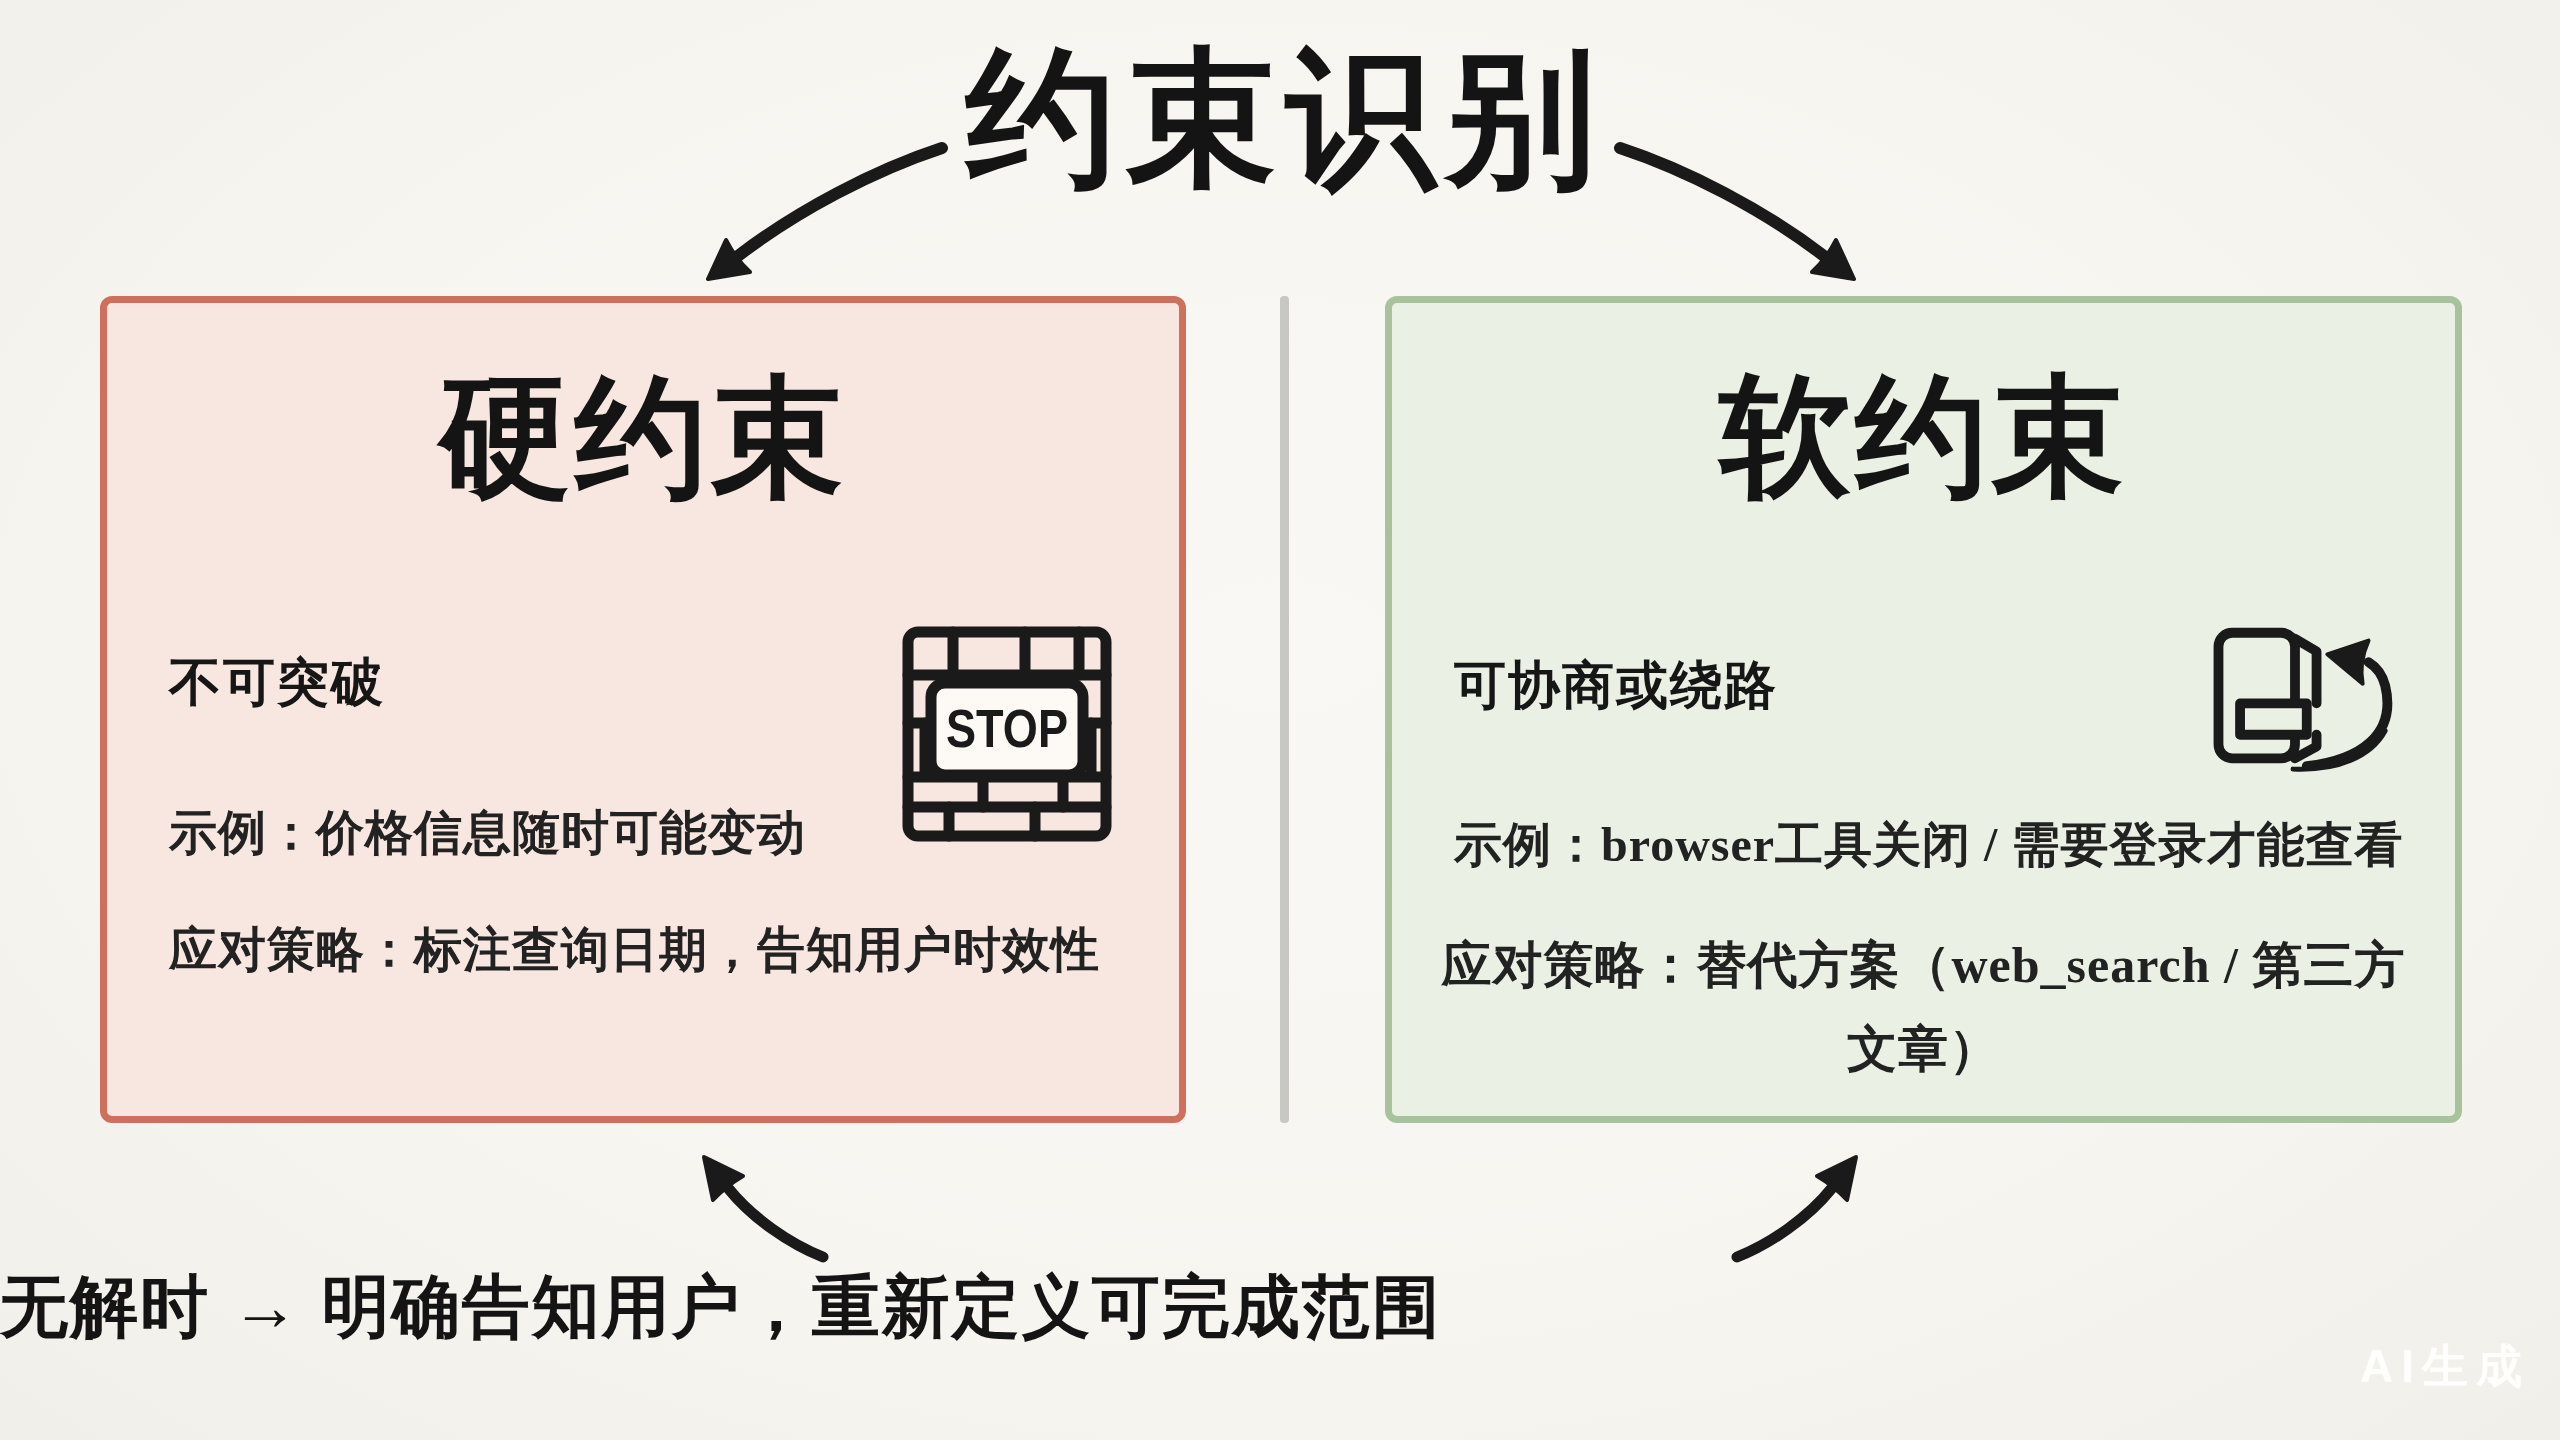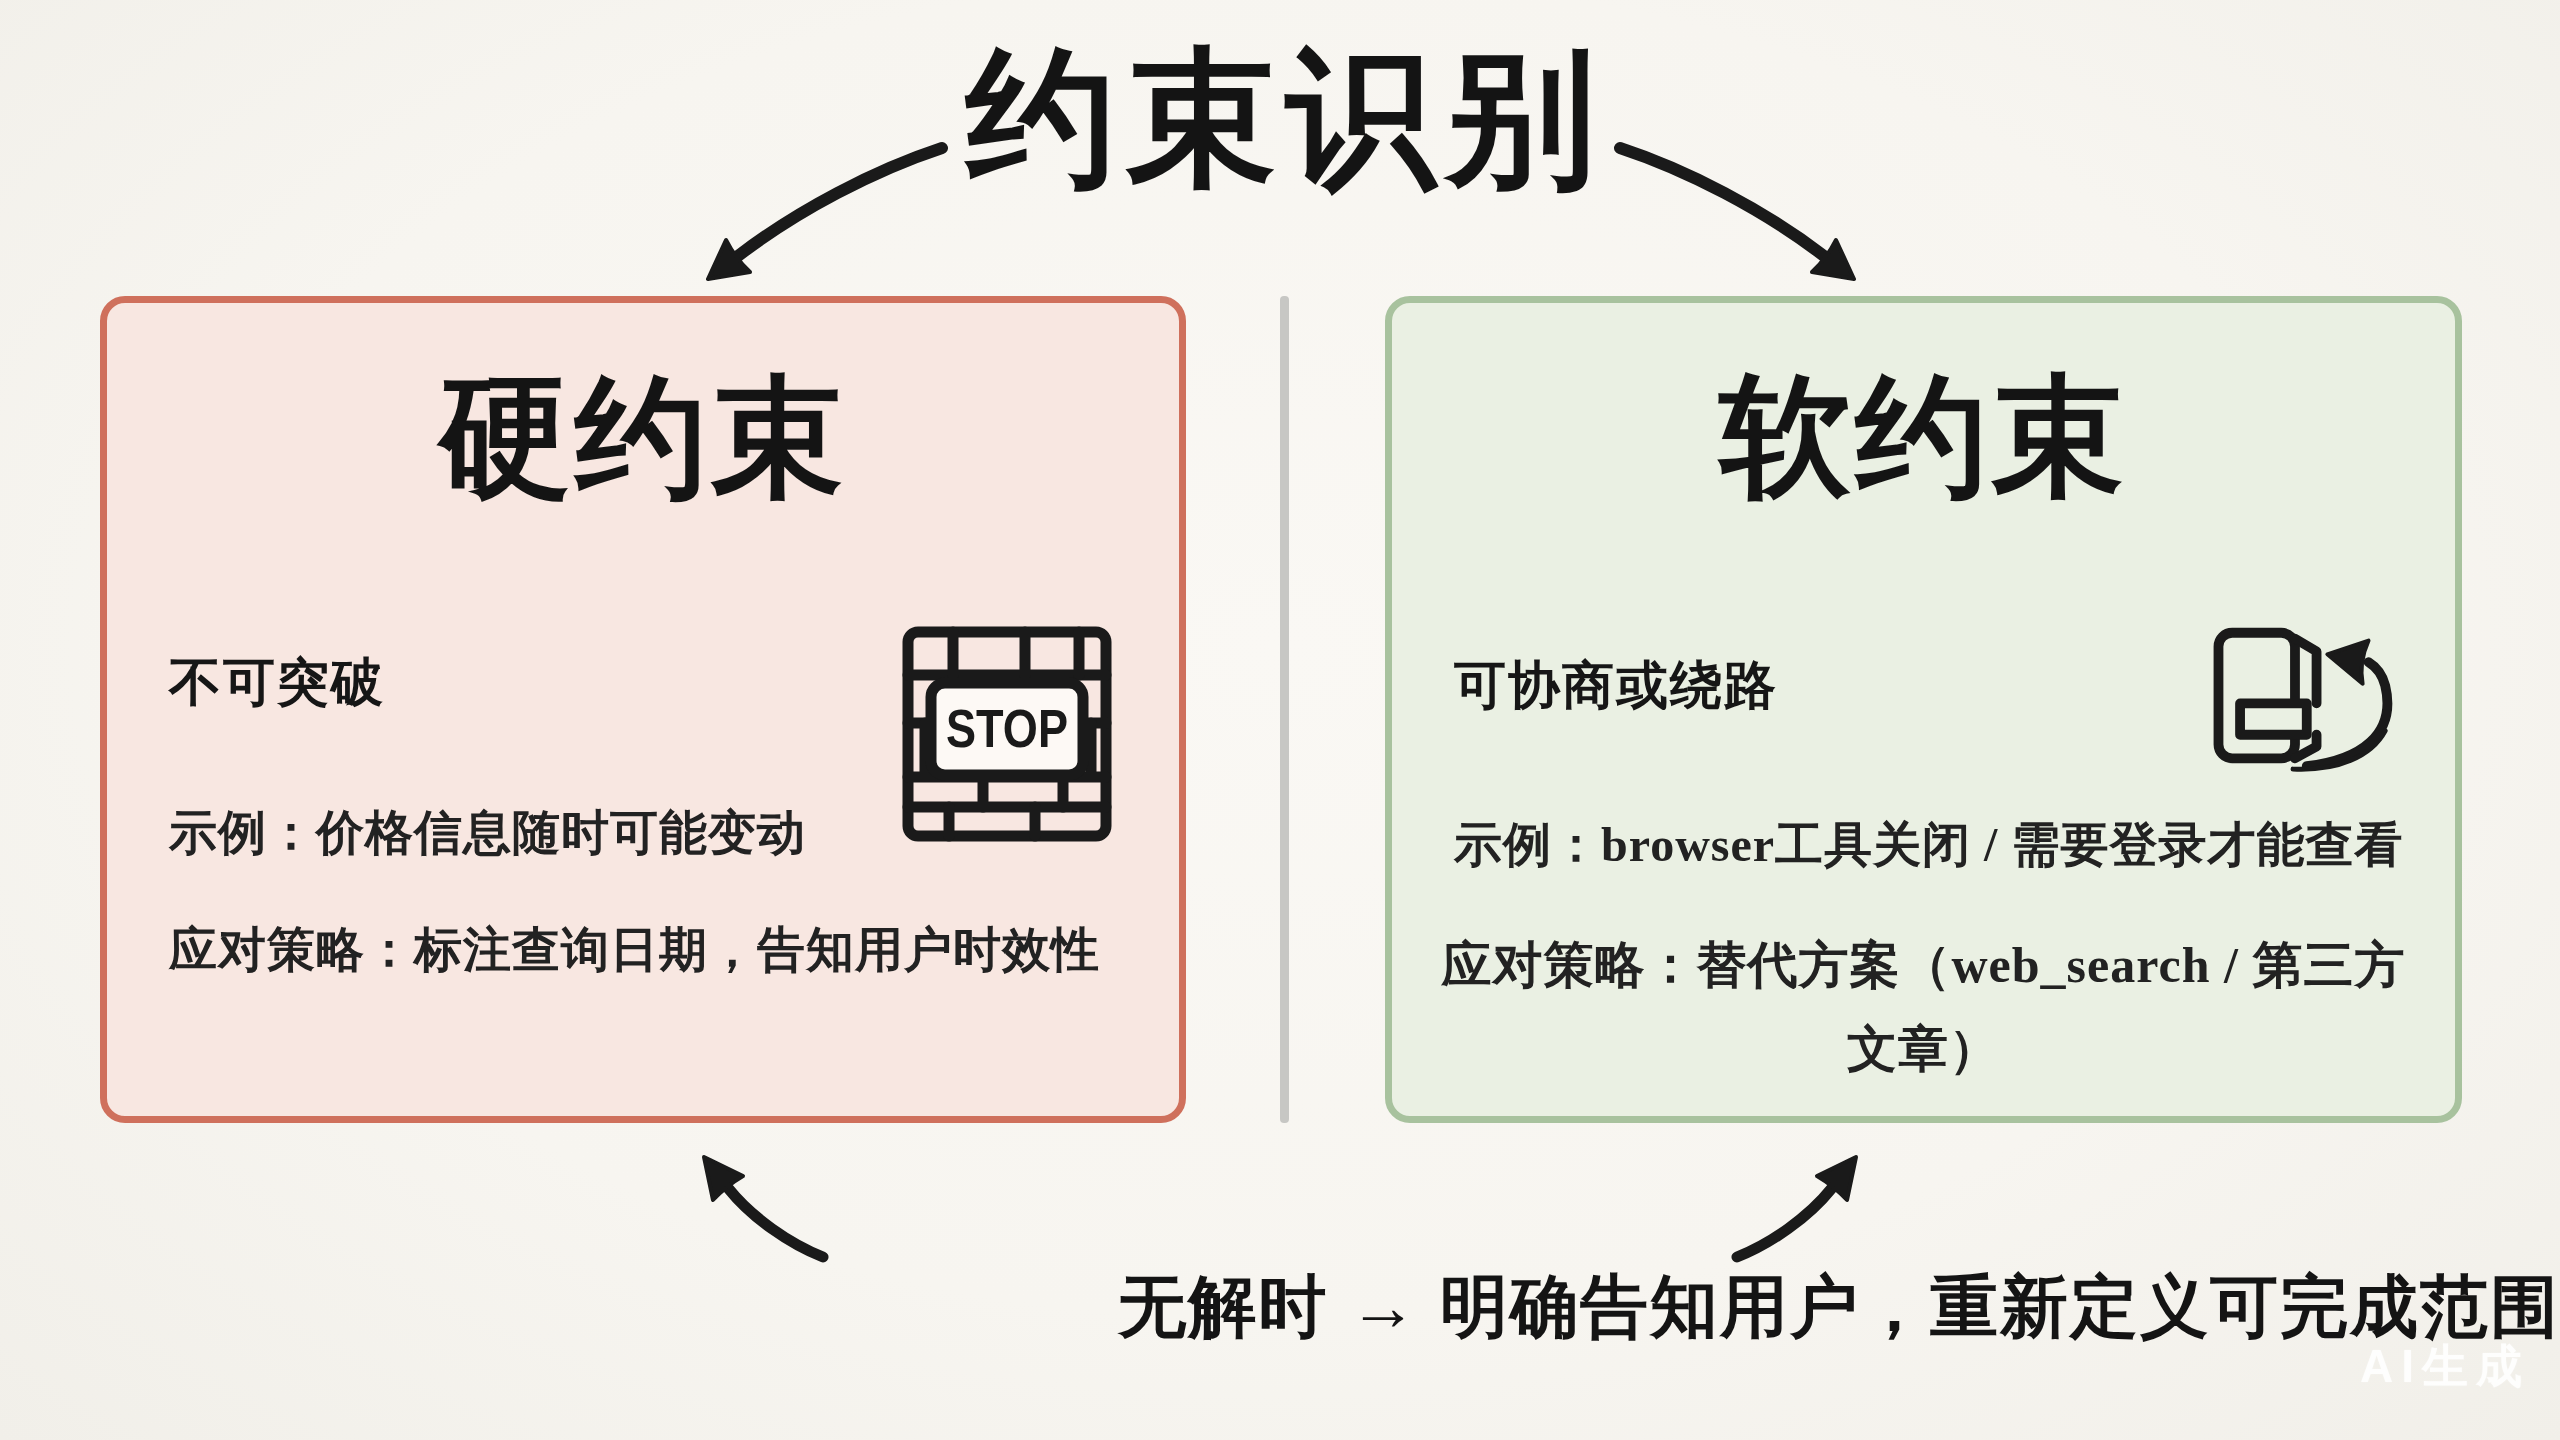--- a/index.html
+++ b/index.html
@@ -35,21 +35,21 @@
   }
   .arrow-top-left   { left: 680px;  top: 118px; }
   .arrow-top-right  { left: 1612px; top: 118px; }
   .arrow-bot-left   { left: 688px;  top: 1142px; }
   .arrow-bot-right  { left: 1722px; top: 1142px; }
 
   .card {
     position: absolute;
     top: 296px;
     height: 827px;
-    border-radius: 25px;
+    border-radius: 12px;
     box-sizing: border-box;
   }
   .card-hard {
     left: 100px;
     width: 1086px;
     background: #f8e7e1;
     border: 7px solid #cf705c;
   }
   .card-soft {
     left: 1385px;
@@ -113,21 +113,21 @@
   .strategy-line { display: block; line-height: 84px; }
   .icon-box { position: absolute; }
   .stop-icon-box { right: 66px; top: 322px; width: 212px; height: 218px; }
   .door-icon-box { right: 58px; top: 318px; width: 206px; height: 152px; }
 
   .footer-text {
     position: absolute;
     top: 1262px;
     left: 0;
     right: 0;
-    text-align: right;
+    text-align: left;
     font-size: 68px;
     font-weight: 800;
     letter-spacing: 2px;
     color: #141414;
   }
   .watermark {
     position: absolute;
     right: 30px;
     bottom: 42px;
     font-size: 46px;

